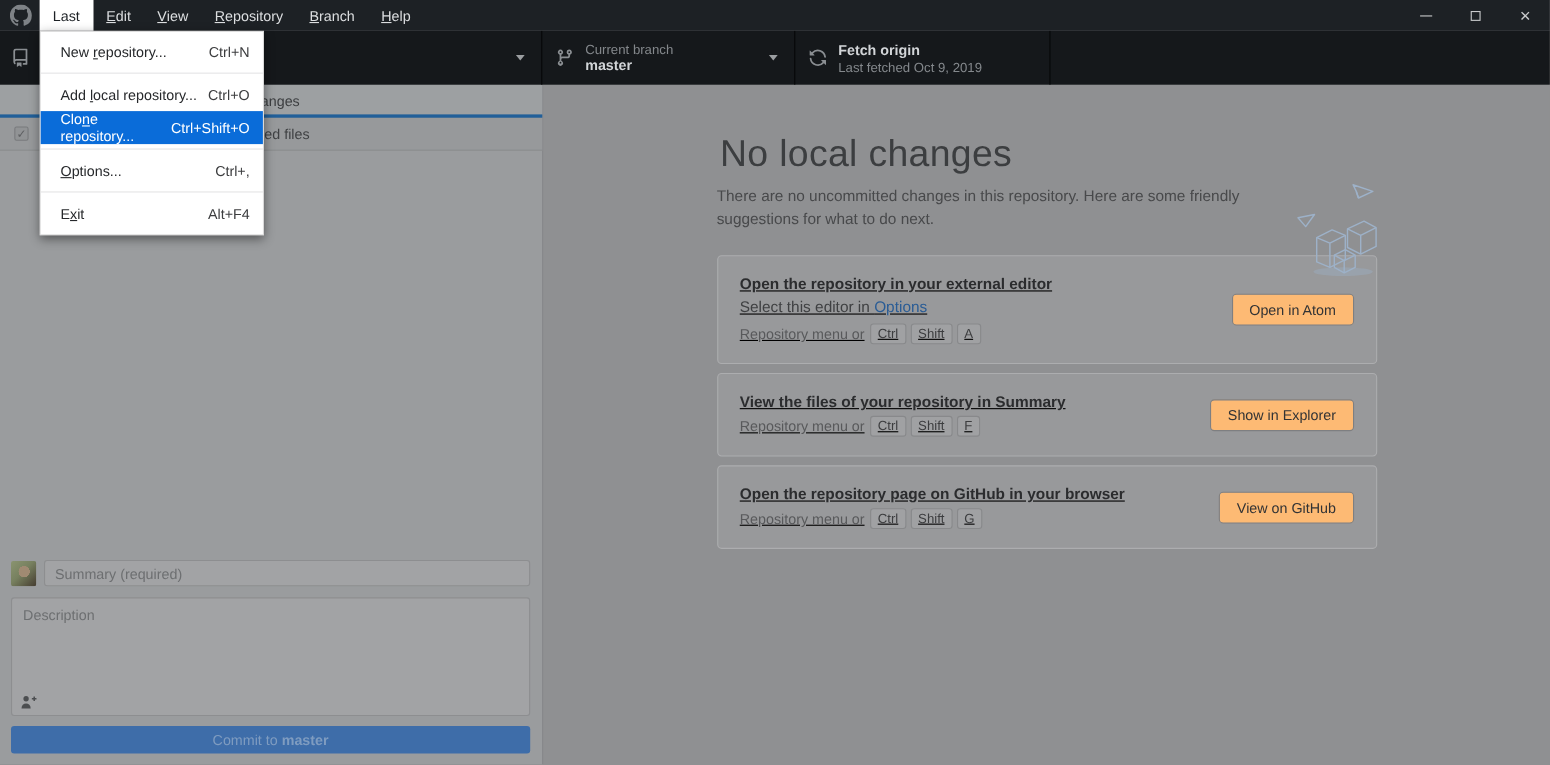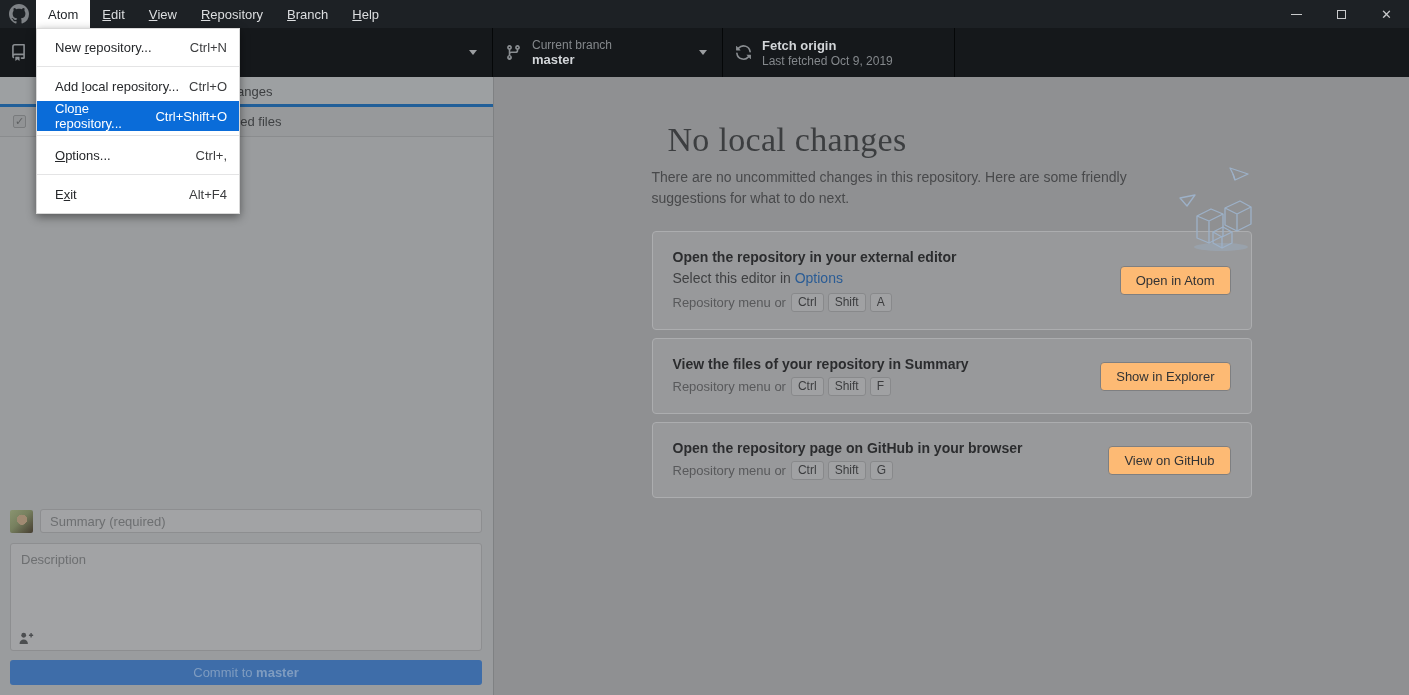--- a/index.html
+++ b/index.html
@@ -120,30 +120,30 @@
   .coauthor { position:absolute; left:8px; bottom:5px; color:#4c4e50; display:flex; }
   .commit-btn {
     width:100%; height:25px; background:#3e6da9; border:none; border-radius:3px;
     font-size:13px; color:#7f9cc0; font-family:inherit;
   }
   .commit-btn b { font-weight:bold; }
 
   
   .content { position:absolute; left:494px; top:77px; width:915px; height:618px; background:#8f9092; }
   .content-inner { width:600px; margin:0 auto; position:relative; }
-  .blank-title { margin:44px 16px 0; font-size:34px; font-weight:300; color:#3c3e40; letter-spacing:.3px;font-family:Liberation Serif, serif; }
+  .blank-title { margin:44px 3px 0; font-size:34px; font-weight:300; color:#3c3e40; letter-spacing:.3px; }
   .blank-sub { margin:8px 0 0; font-size:14px; line-height:21px; color:#48494b; max-width:505px; }
   .illustration { position:absolute; top:44px; right:-3px; }
 
   .cards { margin-top:22px; }
   .card {
     background:#98999b; border:1px solid #acadaf; border-radius:4px;
     padding:17px 20px; display:flex; align-items:center; margin-bottom:8px;
   }
-  .card-text { flex:1; min-width:0; }
+  .card-text { flex:1; min-width:0;text-decoration:underline; }
   .card-title { font-size:14px; font-weight:bold; color:#2b2c2e; margin:0 0 5px; }
   .card-line { font-size:14px; color:#3f4042; margin:0 0 7px; }
   .link { color:#2a5c95; cursor:pointer; }
   .kbd-row { font-size:13px; color:#58595b; display:flex; align-items:center; }
   .kbd-row .kbd-prefix { margin-right:5px; }
   kbd {
     background:#a0a1a3; border:1px solid #88898b; border-radius:3px;
     padding:1px 6px 2px; font-size:12px; color:#3c3d3f; font-family:inherit;
     margin-right:4px;
   }
@@ -156,21 +156,21 @@
 </head>
 <body>
 
 <div class="titlebar">
   <div class="app-logo">
     <svg width="20" height="20" viewBox="0 0 16 16" fill="#7e8286">
         <path d="M8 0C3.58 0 0 3.58 0 8c0 3.54 2.29 6.53 5.47 7.59.4.07.55-.17.55-.38 0-.19-.01-.82-.01-1.49-2.01.37-2.53-.49-2.69-.94-.09-.23-.48-.94-.82-1.13-.28-.15-.68-.52-.01-.53.63-.01 1.08.58 1.23.82.72 1.21 1.87.87 2.33.66.07-.52.28-.87.51-1.07-1.78-.2-3.64-.89-3.64-3.95 0-.87.31-1.59.82-2.15-.08-.2-.36-1.02.08-2.12 0 0 .67-.21 2.2.82.64-.18 1.32-.27 2-.27s1.36.09 2 .27c1.53-1.04 2.2-.82 2.2-.82.44 1.1.16 1.92.08 2.12.51.56.82 1.27.82 2.15 0 3.07-1.87 3.75-3.65 3.95.29.25.54.73.54 1.48 0 1.07-.01 1.93-.01 2.2 0 .21.15.46.55.38A8.01 8.01 0 0 0 16 8c0-4.42-3.58-8-8-8Z"></path>
       </svg>
   </div>
   <div class="menubar">
-    <div class="menu-btn active">Atom</div>
+    <div class="menu-btn active">Last</div>
     <div class="menu-btn"><u>E</u>dit</div>
     <div class="menu-btn"><u>V</u>iew</div>
     <div class="menu-btn"><u>R</u>epository</div>
     <div class="menu-btn"><u>B</u>ranch</div>
     <div class="menu-btn"><u>H</u>elp</div>
   </div>
   <div class="win-controls">
     <div class="win-btn">
         <span class="glyph-min"></span>
       </div>

